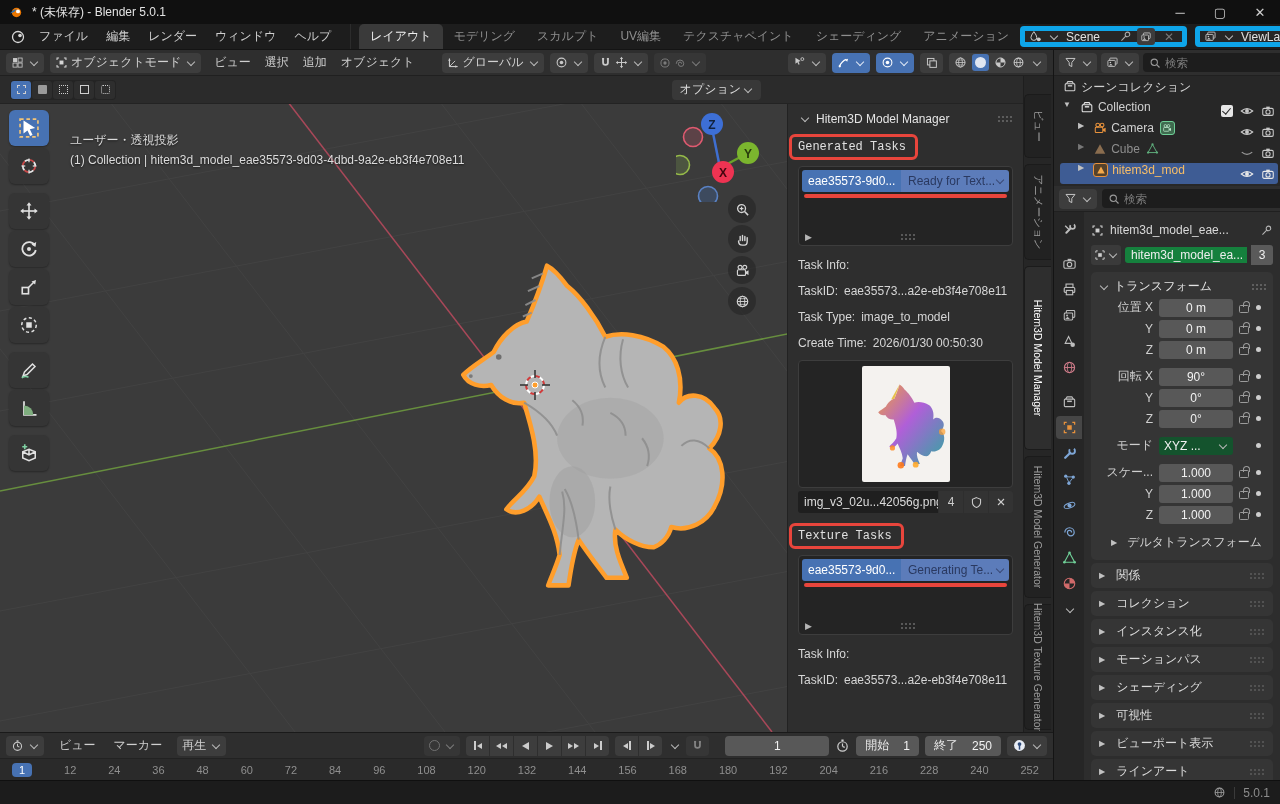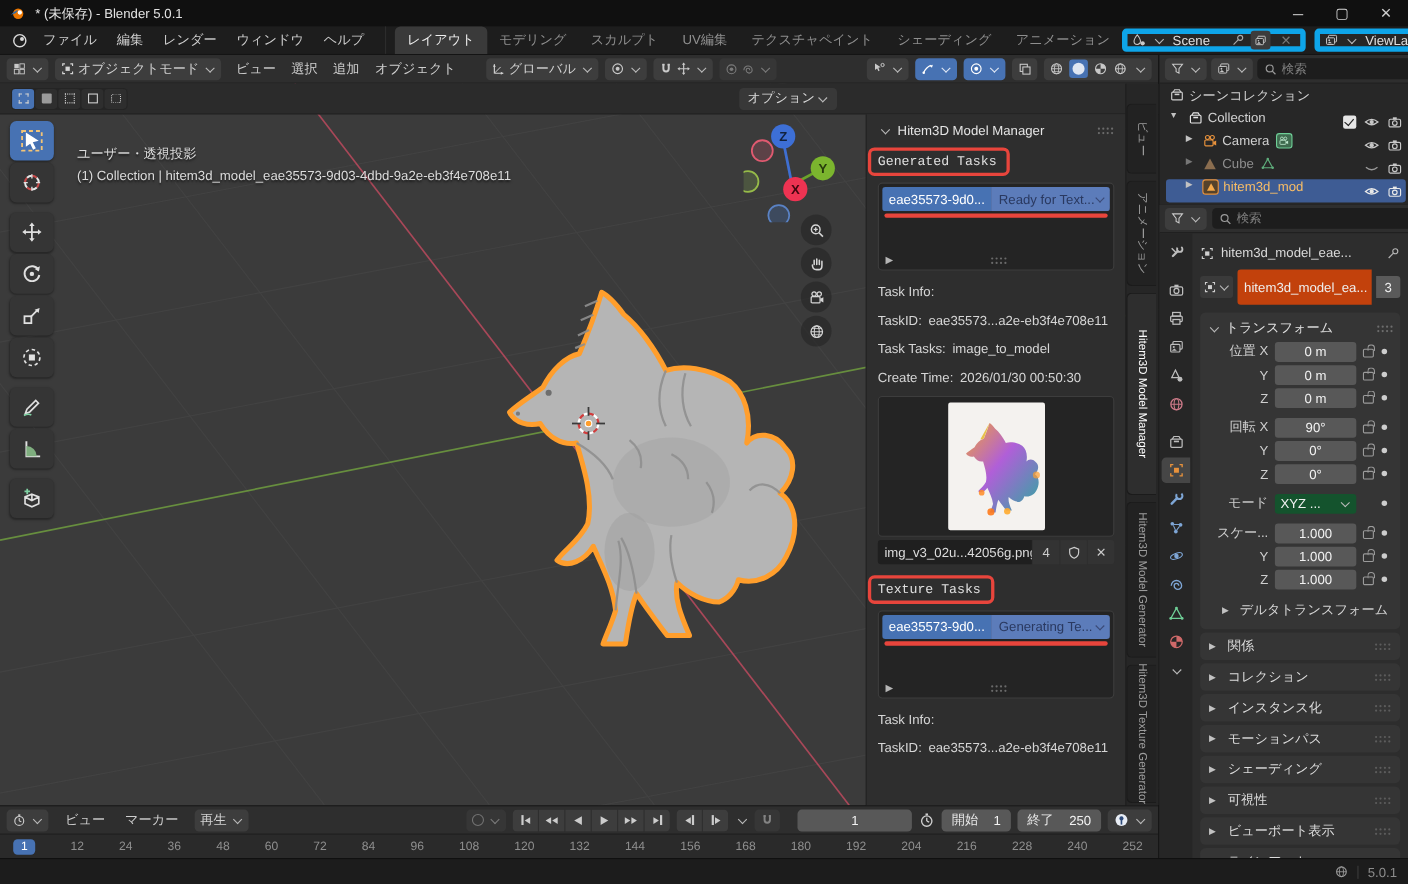--- a/index.html
+++ b/index.html
@@ -138,21 +138,21 @@
   #props-tabs { width:30px; background:#262626; display:flex; flex-direction:column; align-items:center; padding-top:6px; gap:3px; }
   .ptab { width:26px; height:23px; display:flex; align-items:center; justify-content:center; border-radius:4px 0 0 4px; }
   .ptab.active { background:#464646; }
   .ptab.gap { margin-top:8px; }
   #props-content { flex:1; padding:7px 7px 0 7px; overflow:hidden; }
   .crumb { display:flex; align-items:center; gap:6px; color:#d9d9d9; height:22px; }
   .crumb .nm { white-space:nowrap; overflow:hidden; }
   .crumb .pin { margin-left:auto; }
   .name-row { display:flex; align-items:center; gap:4px; margin-top:4px; }
   .name-row .icpill { display:flex; align-items:center; background:#3a3a3a; border-radius:3px; height:20px; padding:0 3px; }
-  .name-field { flex:1; display:flex; align-items:center; background:#c2410c; border-radius:3px 0 0 3px; height:32px; padding:0 6px; color:#eee; white-space:nowrap; overflow:hidden; }
+  .name-field { flex:1; display:flex; align-items:center; background:#15803d; border-radius:3px 0 0 3px; height:16px; padding:0 6px; color:#eee; white-space:nowrap; overflow:hidden; }
   .users-badge { width:22px; height:20px; background:#5a5a5a; border-radius:0 3px 3px 0; display:flex; align-items:center; justify-content:center; color:#f0f0f0; }
   .tpanel { margin-top:7px; background:#353535; border-radius:5px; padding:4px 6px 7px 6px; }
   .tpanel-hdr { display:flex; align-items:center; gap:5px; color:#e2e2e2; height:21px; }
   .tpanel-hdr .grip { margin-left:auto; }
   .trow { display:flex; align-items:center; gap:6px; height:21px; }
   .trow.gap { margin-top:6px; }
   .tlabel { width:56px; text-align:right; color:#cfcfcf; white-space:nowrap; overflow:hidden; flex:none; }
   .tfield { width:74px; height:18px; background:#585858; border-radius:3px; color:#f2f2f2; display:flex; align-items:center; justify-content:center; flex:none; }
   .tfield.drop { background:#14532d; justify-content:flex-start; padding:0 5px; }
   .tfield.drop .chev { margin-left:auto; }
@@ -764,21 +764,21 @@
           </div>
           <span class="red-underline"></span>
           <div class="list-footer">
             <span class="play">▶</span>
             <span class="grip"></span>
           </div>
         </div>
 
         <div class="info-line">Task Info:</div>
         <div class="info-line"><b>TaskID:</b><span>eae35573...a2e-eb3f4e708e11</span></div>
-        <div class="info-line"><b>Task Tasks:</b><span>image_to_model</span></div>
+        <div class="info-line"><b>Task Type:</b><span>image_to_model</span></div>
         <div class="info-line"><b>Create Time:</b><span>2026/01/30 00:50:30</span></div>
 
         <div class="imgbox">
           <div class="thumb">
             <svg width="84" height="110" viewBox="0 0 260 300">
               <defs>
                 <linearGradient id="kgrad" x1="0" y1="0" x2="1" y2="1">
                   <stop offset="0" stop-color="#f0a23a"></stop>
                     <stop offset=".45" stop-color="#b05fd8"></stop>
                     <stop offset="1" stop-color="#2fa8a0"></stop>

